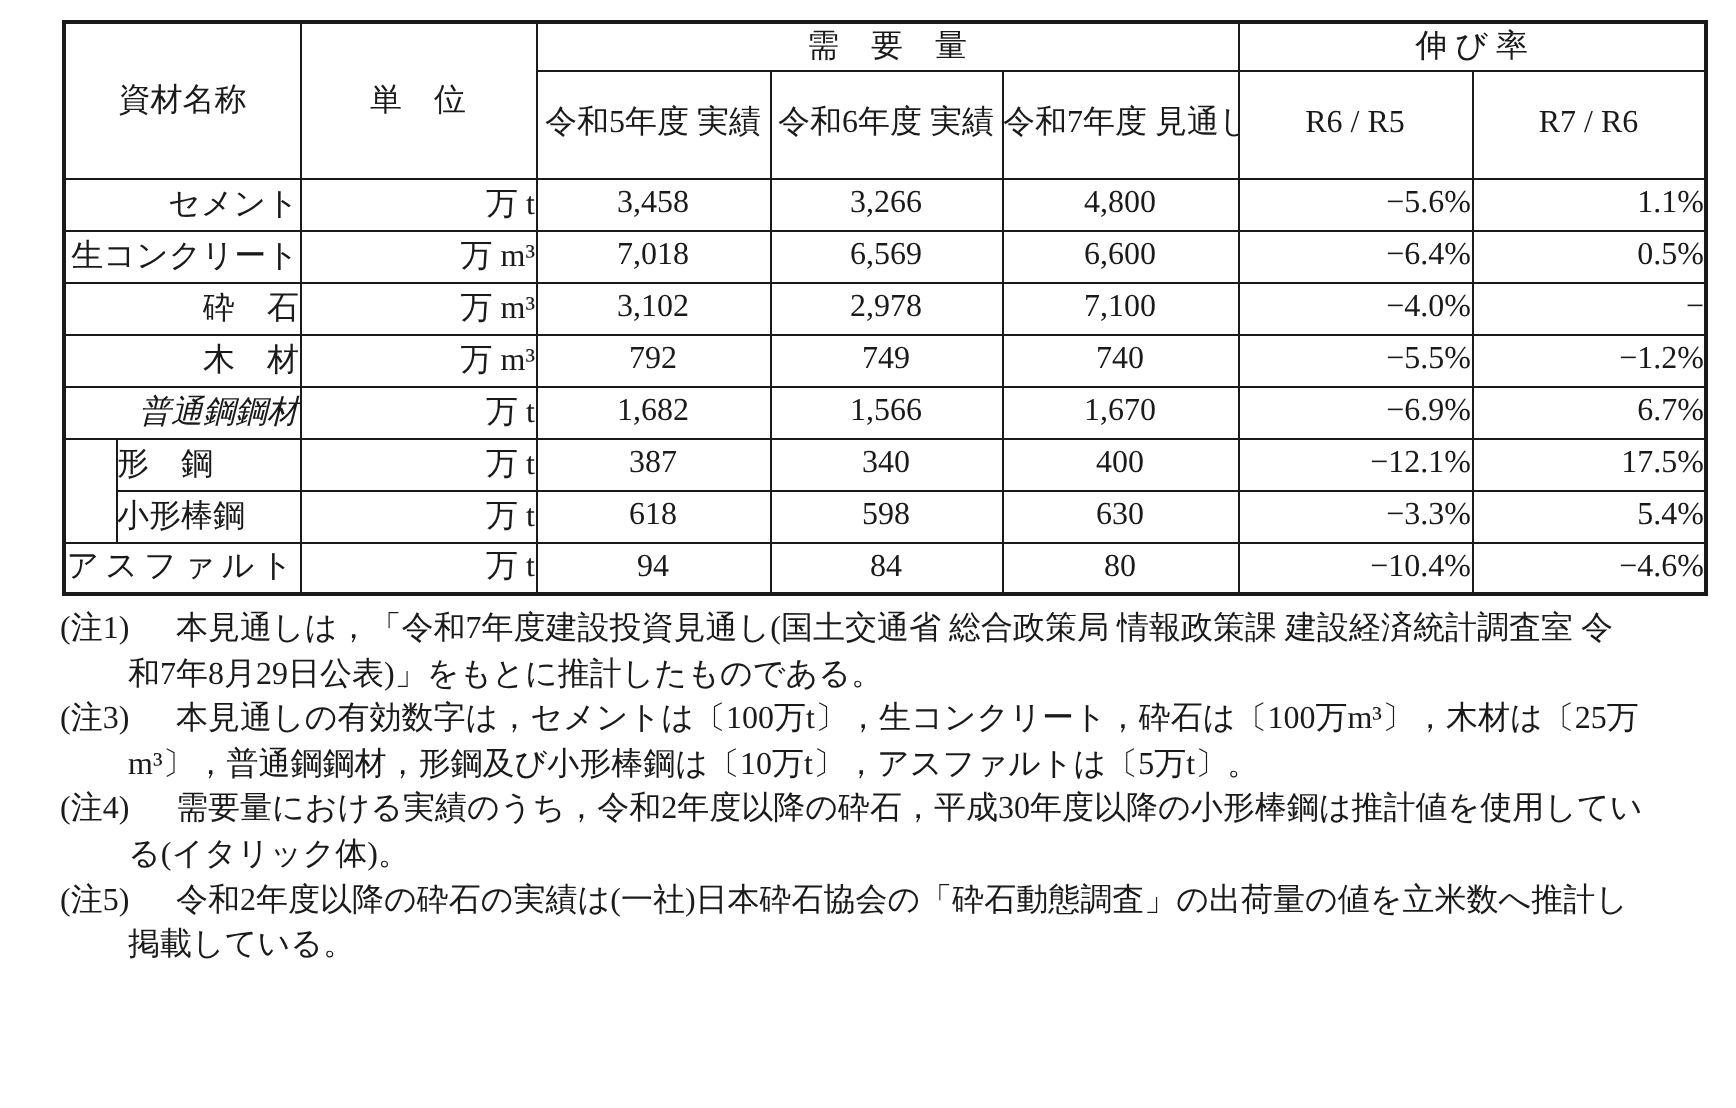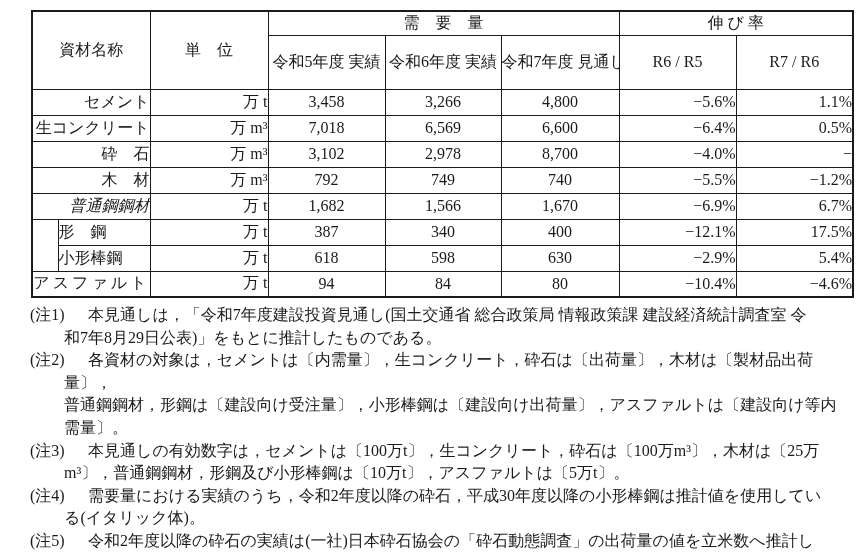--- a/index.html
+++ b/index.html
@@ -95,21 +95,21 @@
       <td class="num">6,569</td>
       <td class="num">6,600</td>
       <td class="pct">−6.4%</td>
       <td class="pct">0.5%</td>
     </tr>
     <tr>
       <td colspan="2" class="name">砕　石</td>
       <td class="unit">万 m³</td>
       <td class="num est">3,102</td>
       <td class="num est">2,978</td>
-      <td class="num">8,700</td>
+      <td class="num">7,100</td>
       <td class="pct">−4.0%</td>
       <td class="pct">−</td>
     </tr>
     <tr>
       <td colspan="2" class="name">木　材</td>
       <td class="unit">万 m³</td>
       <td class="num">792</td>
       <td class="num">749</td>
       <td class="num">740</td>
       <td class="pct">−5.5%</td>
@@ -133,21 +133,21 @@
       <td class="num">400</td>
       <td class="pct">−12.1%</td>
       <td class="pct">17.5%</td>
     </tr>
     <tr>
       <td class="subname">小形棒鋼</td>
       <td class="unit">万 t</td>
       <td class="num est">618</td>
       <td class="num est">598</td>
       <td class="num">630</td>
-      <td class="pct">−2.9%</td>
+      <td class="pct">−3.3%</td>
       <td class="pct">5.4%</td>
     </tr>
     <tr>
       <td colspan="2" class="name wide">アスファルト</td>
       <td class="unit">万 t</td>
       <td class="num">94</td>
       <td class="num">84</td>
       <td class="num">80</td>
       <td class="pct">−10.4%</td>
       <td class="pct">−4.6%</td>
@@ -155,26 +155,20 @@
   </tbody>
 </table>
 
 <div class="notes">
   <div class="note">
     <span class="note-label">(注1)</span>
     <div class="note-text">本見通しは，「令和7年度建設投資見通し(国土交通省 総合政策局 情報政策課 建設経済統計調査室 令
 和7年8月29日公表)」をもとに推計したものである。</div>
   </div>
   <div class="note">
-    <span class="note-label">(注2)</span>
-    <div class="note-text">各資材の対象は，セメントは〔内需量〕，生コンクリート，砕石は〔出荷量〕，木材は〔製材品出荷量〕，
-普通鋼鋼材，形鋼は〔建設向け受注量〕，小形棒鋼は〔建設向け出荷量〕，アスファルトは〔建設向け等内
-需量〕。</div>
-  </div>
-  <div class="note">
     <span class="note-label">(注3)</span>
     <div class="note-text">本見通しの有効数字は，セメントは〔100万t〕，生コンクリート，砕石は〔100万m³〕，木材は〔25万
 m³〕，普通鋼鋼材，形鋼及び小形棒鋼は〔10万t〕，アスファルトは〔5万t〕。</div>
   </div>
   <div class="note">
     <span class="note-label">(注4)</span>
     <div class="note-text">需要量における実績のうち，令和2年度以降の砕石，平成30年度以降の小形棒鋼は推計値を使用してい
 る(イタリック体)。</div>
   </div>
   <div class="note">

